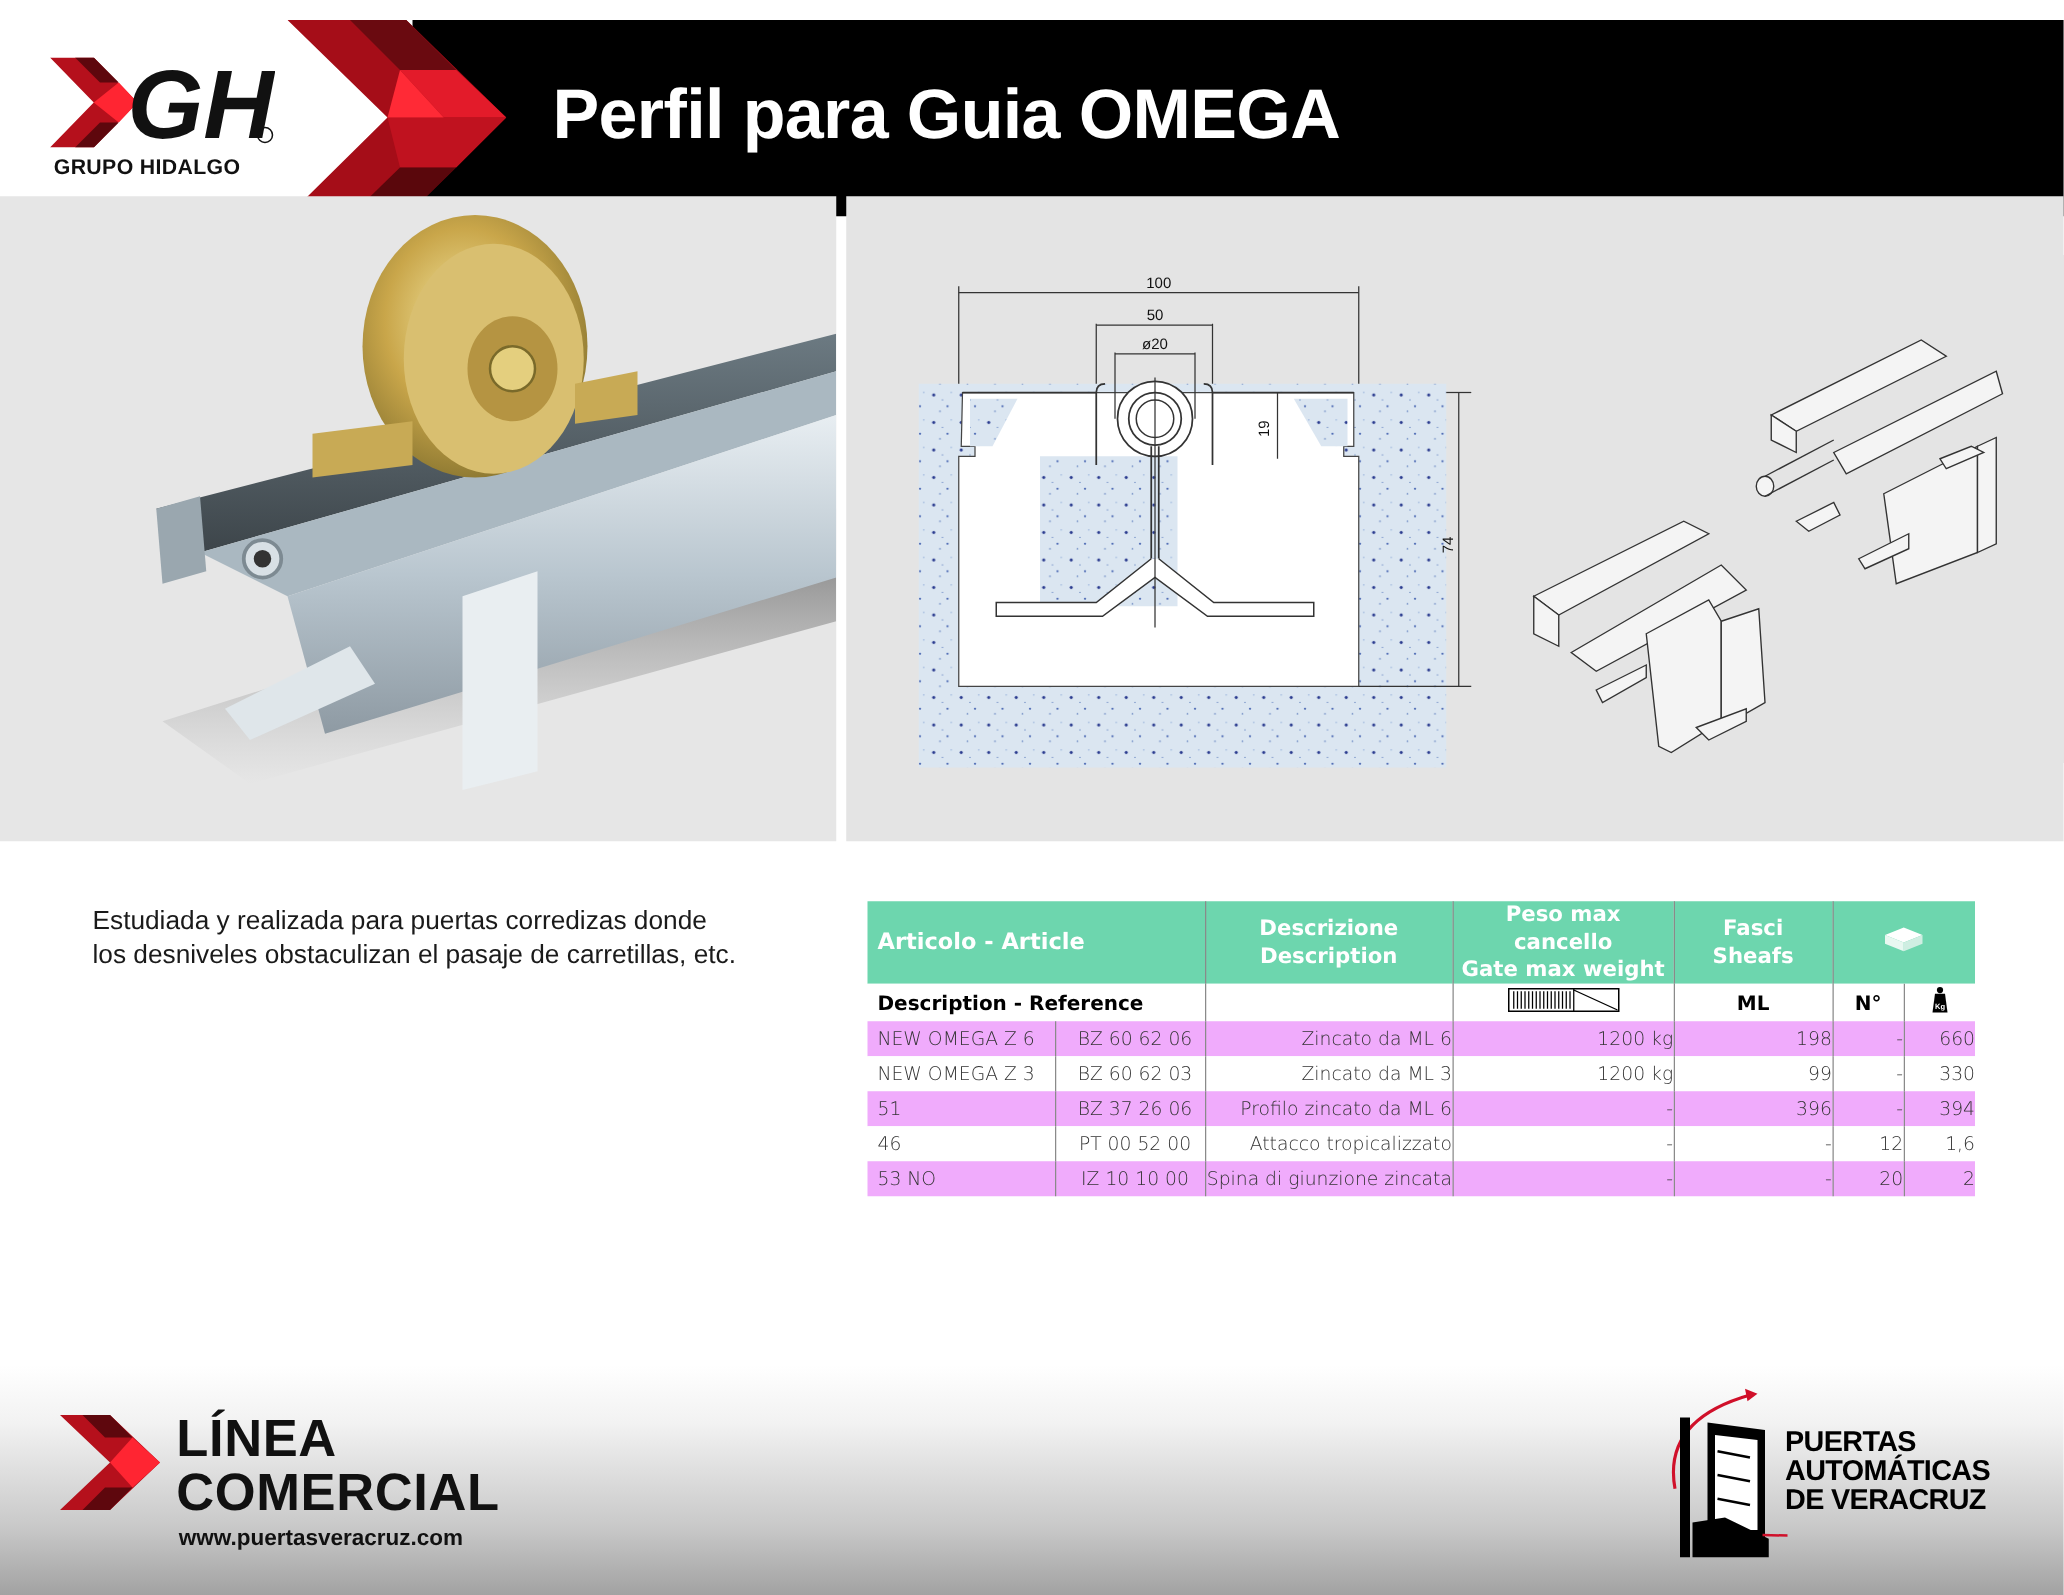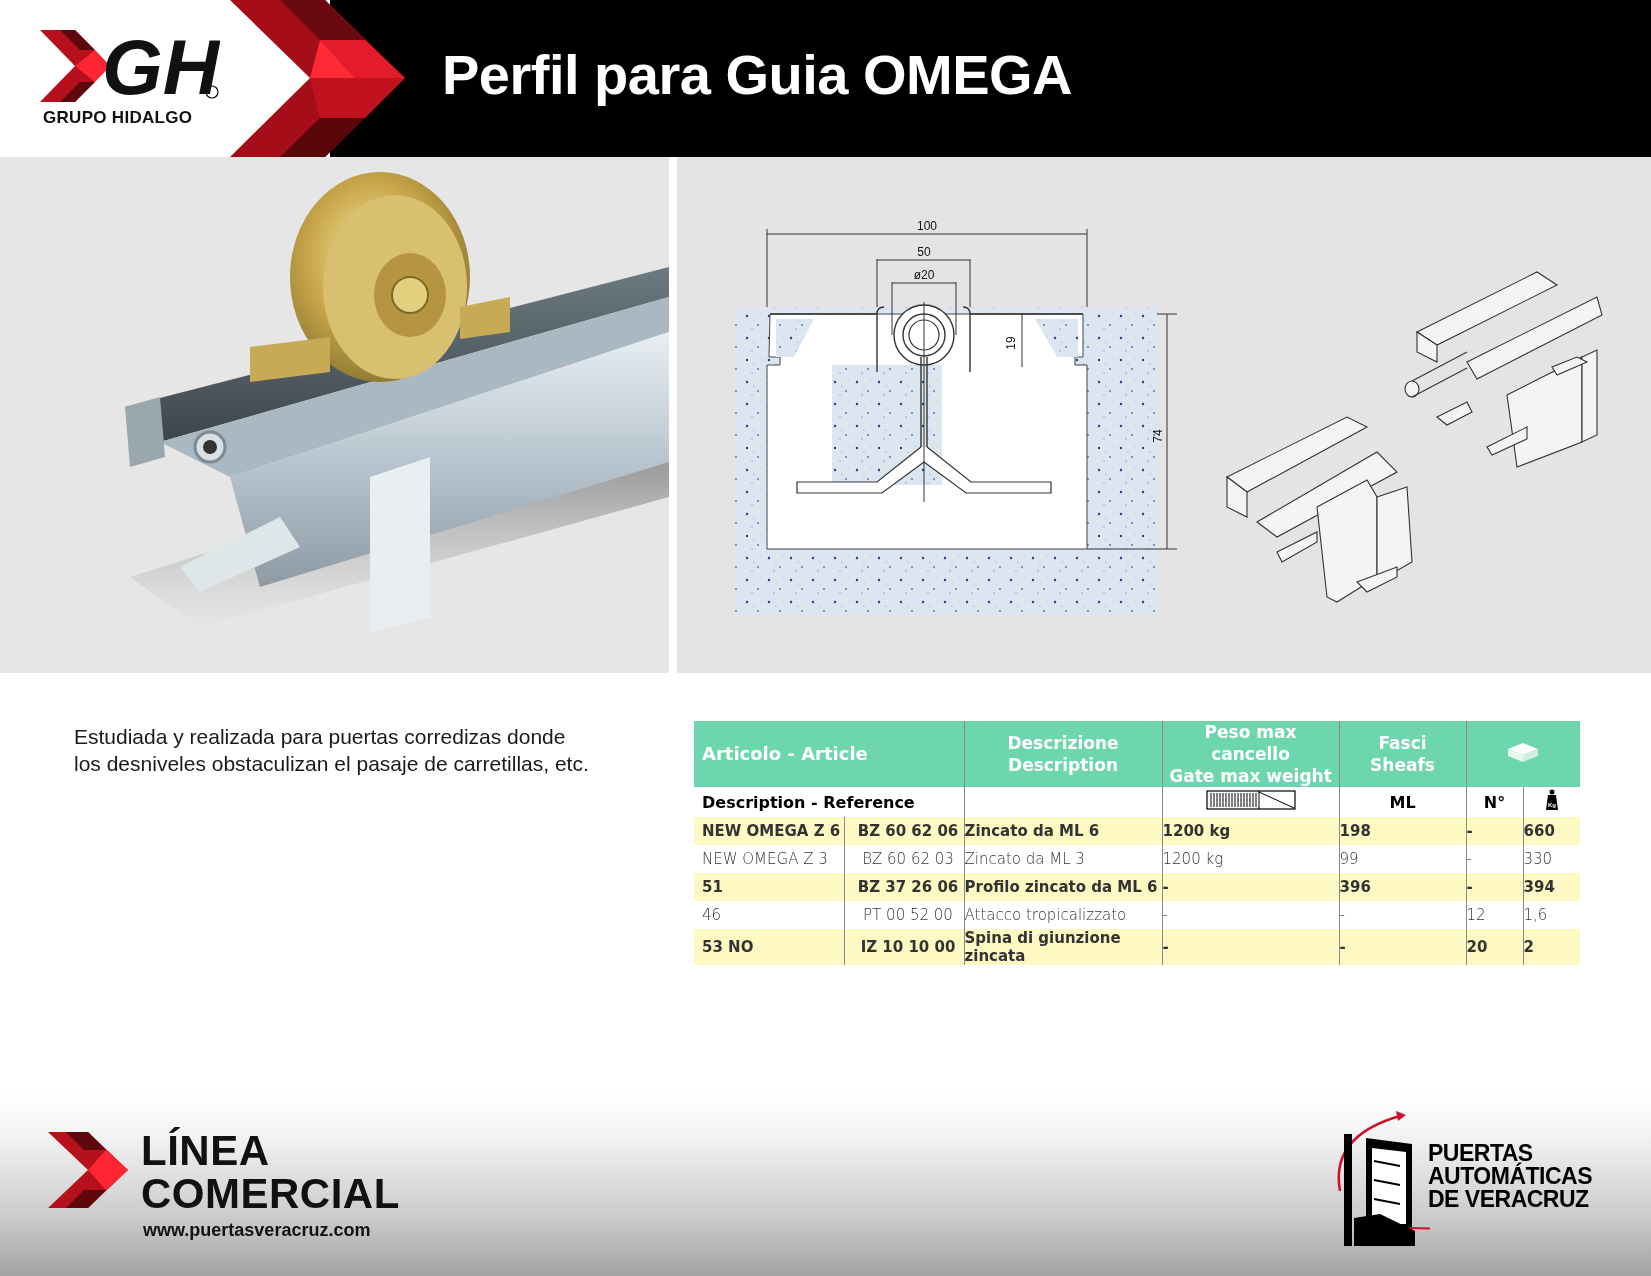--- a/index.html
+++ b/index.html
@@ -1,43 +1,43 @@
 <!DOCTYPE html>
 <html><head>
   <meta charset="utf-8">
   <style>
     * { box-sizing: border-box; margin: 0; padding: 0; }
     html, body { width: 1651px; height: 1276px; background: #ffffff; overflow: hidden; }
     body { position: relative; font-family: "Liberation Sans", sans-serif; }
 
     
-    .header { position: absolute; left: 0; top: 0; width: 1651px; height: 157px; background: #000; }
+    .header { position: absolute; left: 0; top: 16px; width: 1651px; height: 157px; background: #000; }
     .header-white { position: absolute; left: 0; top: 0; width: 330px; height: 157px; background: #fff; }
     .header-arrow { position: absolute; left: 230px; top: 0; width: 185px; height: 157px; }
     .logo-gh { position: absolute; left: 40px; top: 30px; width: 180px; height: 72px; }
     .logo-text { position: absolute; left: 43px; top: 108px; font-weight: 700; font-size: 17px; color: #111; letter-spacing: 0.3px; }
     .title { position: absolute; left: 442px; top: 40px; color: #fff; font-weight: 700; font-size: 56px; letter-spacing: -0.5px; line-height: 70px; }
 
     
     .panel-left { position: absolute; left: 0; top: 157px; width: 669px; height: 516px; background: #e6e6e6; overflow: hidden; }
     .panel-right { position: absolute; left: 677px; top: 157px; width: 974px; height: 516px; background: #e4e4e4; overflow: hidden; }
 
     
     .desc { position: absolute; left: 74px; top: 723px; width: 560px; font-size: 21px; line-height: 27px; color: #1a1a1a; }
 
     
     .spec-table { position: absolute; left: 694px; top: 721px; width: 886px; border-collapse: collapse; font-family: "DejaVu Sans", sans-serif; table-layout: fixed; }
     .spec-table th { background: #6dd6ae; color: #fff; font-weight: 700; font-size: 17px; line-height: 22px; height: 57px; vertical-align: middle; text-align: center; border-left: 1px solid #8a8a8a; }
     .spec-table th:first-child { text-align: left; padding-left: 8px; border-left: none; font-size: 18px; }
     .spec-table .sub td { background: #fff; font-weight: 700; font-size: 16px; height: 30px; color: #000; text-align: center; border-left: 1px solid #8a8a8a; }
     .spec-table .sub td:first-child { text-align: left; padding-left: 8px; border-left: none; }
-    .spec-table .row td { font-size: 15px; color: #333; height: 28px; text-align: left; border-left: 1px solid #8a8a8a; font-weight: 300; }
+    .spec-table .row td { font-size: 15px; color: #333; height: 28px; text-align: right; border-left: 1px solid #8a8a8a; font-weight: 300; }
     .spec-table .row td:first-child { text-align: left; padding-left: 8px; border-left: none; }
     .spec-table .row td.ref { text-align: center; padding-left: 8px; }
-    .spec-table .row.shade td { background: #fef9c3; font-weight: bold; }
+    .spec-table .row.shade td { background: #f0abfc; }
     .spec-table .row.plain td { background: #fff; }
 
     
     .footer { position: absolute; left: 0; top: 1092px; width: 1651px; height: 184px; background: linear-gradient(to bottom, #ffffff 0%, #f2f2f2 25%, #c9c9c9 70%, #a2a2a2 100%); }
     .linea-arrow { position: absolute; left: 48px; top: 40px; width: 80px; height: 76px; }
     .linea-t1 { position: absolute; left: 141px; top: 37px; font-size: 42px; font-weight: 700; color: #111; line-height: 44px; letter-spacing: 0.5px; }
     .linea-t2 { position: absolute; left: 141px; top: 80px; font-size: 42px; font-weight: 700; color: #111; line-height: 44px; letter-spacing: 0.5px; }
     .linea-url { position: absolute; left: 143px; top: 128px; font-size: 18px; font-weight: 700; color: #111; }
     .pav-logo { position: absolute; left: 1330px; top: 14px; width: 100px; height: 140px; }
     .pav-text { position: absolute; left: 1428px; top: 50px; font-size: 23px; font-weight: 700; color: #000; line-height: 23px; letter-spacing: -0.5px; }

